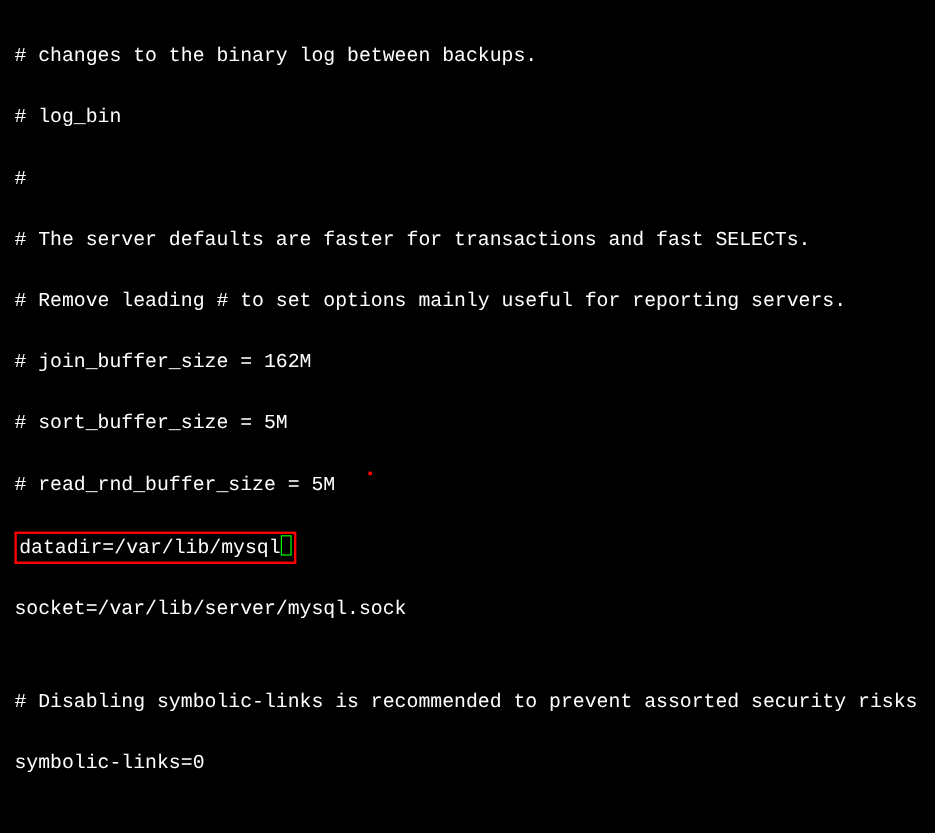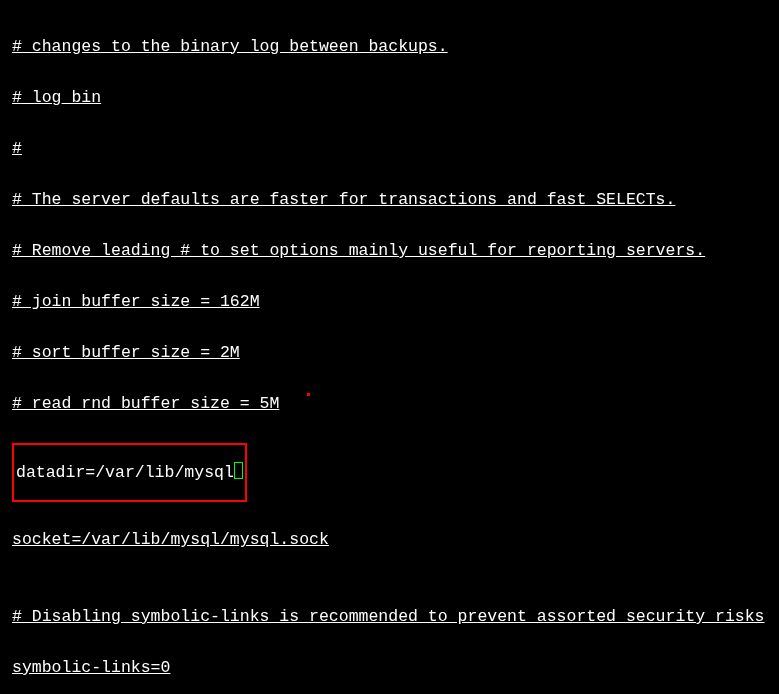--- a/index.html
+++ b/index.html
@@ -18,26 +18,25 @@
       line-height: 1.55;
       overflow: hidden;
       position: relative;
     }
     .terminal-content {
       white-space: pre-wrap;
       word-break: break-all;
     }
     .line {
       display: block;
-      text-decoration: underline;
     }
     .highlight-box {
       border: 2px solid #ff0000;
       display: inline-block;
-      padding: 16px 2px;
+      padding: 0 2px;
       line-height: 1.4;
     }
     .cursor-box {
       display: inline-block;
       width: 9px;
       height: 17px;
       border: 1px solid #00ff00;
       vertical-align: baseline;
       margin-bottom: -2px;
     }
@@ -53,24 +52,24 @@
 </head>
 <body>
 
 <div class="terminal-content">
 <span class="line"># changes to the binary log between backups.</span>
 <span class="line"># log_bin</span>
 <span class="line">#</span>
 <span class="line"># The server defaults are faster for transactions and fast SELECTs.</span>
 <span class="line"># Remove leading # to set options mainly useful for reporting servers.</span>
 <span class="line"># join_buffer_size = 162M</span>
-<span class="line"># sort_buffer_size = 2M</span>
+<span class="line"># sort_buffer_size = 5M</span>
 <span class="line"># read_rnd_buffer_size = 5M</span>
 <span class="line"><span class="highlight-box"><span>datadir=/var/lib/mysql</span><span class="cursor-box"></span></span></span>
-<span class="line">socket=/var/lib/mysql/mysql.sock</span>
+<span class="line">socket=/var/lib/server/mysql.sock</span>
 <span class="line"></span>
 <span class="line"># Disabling symbolic-links is recommended to prevent assorted security risks</span>
 <span class="line">symbolic-links=0</span>
 <span class="line"></span>
 
 
 </div>
 
 <div class="red-dot"></div>
 

